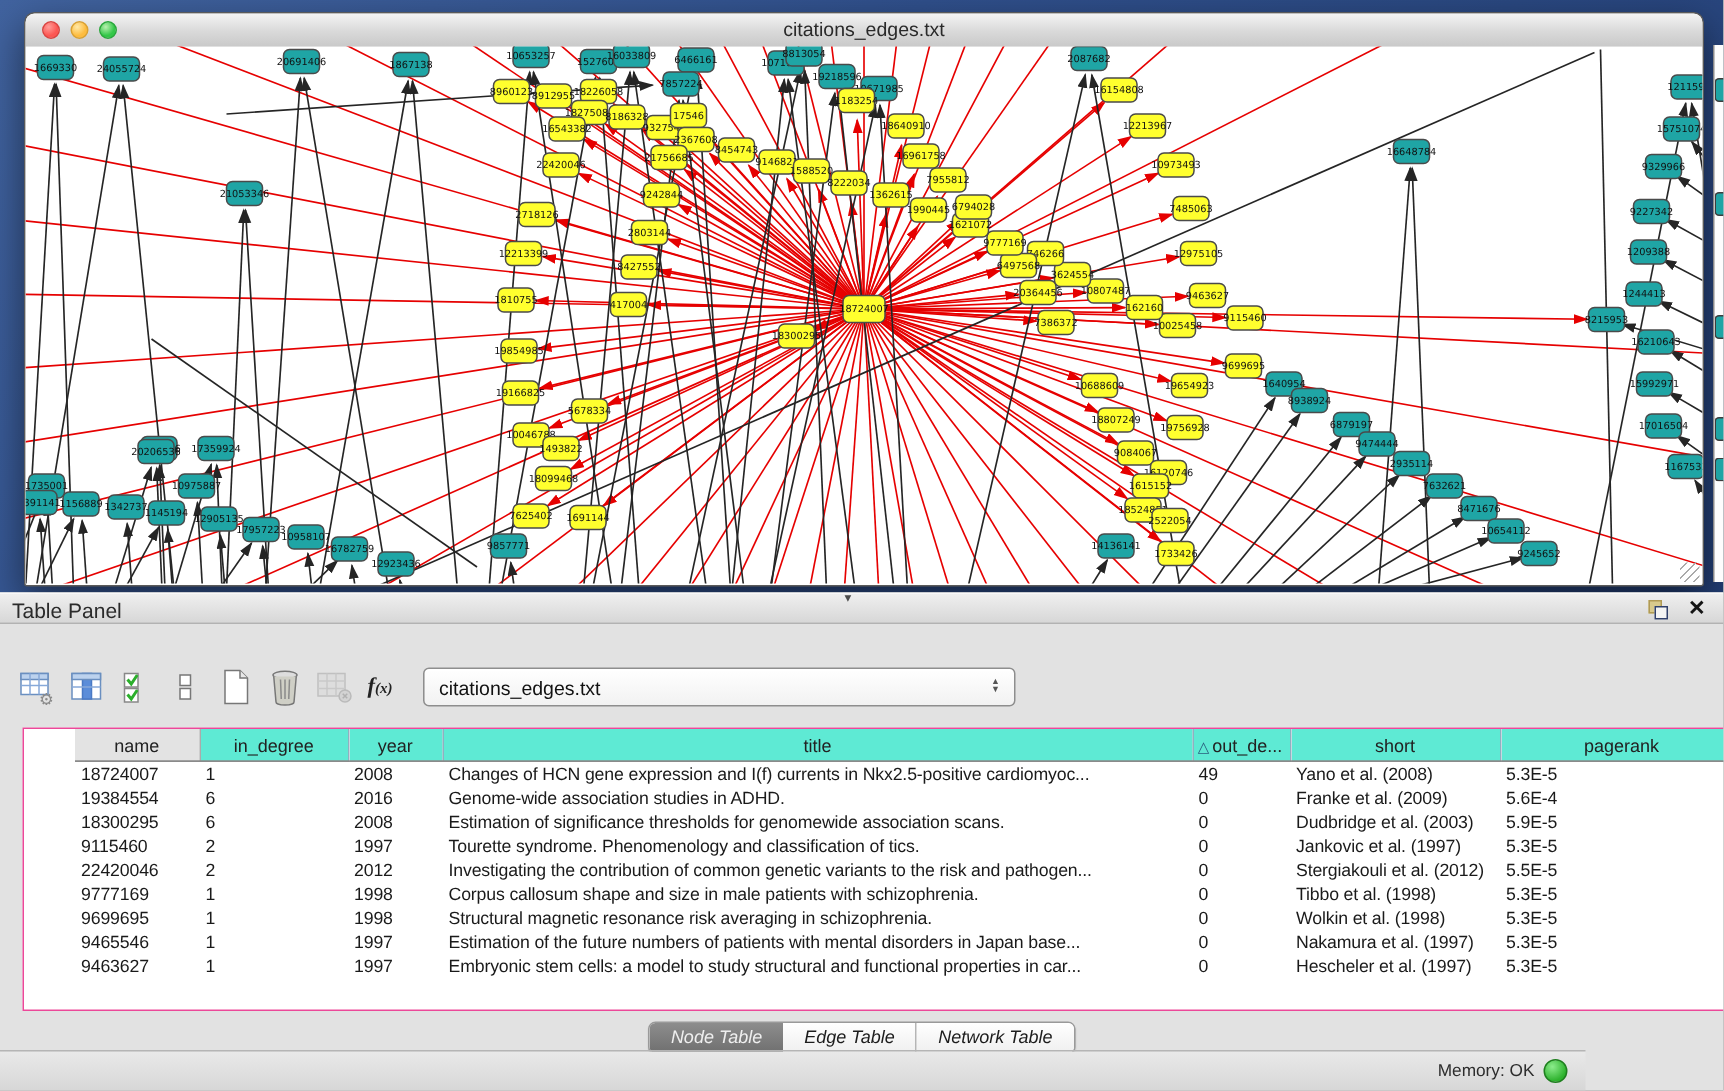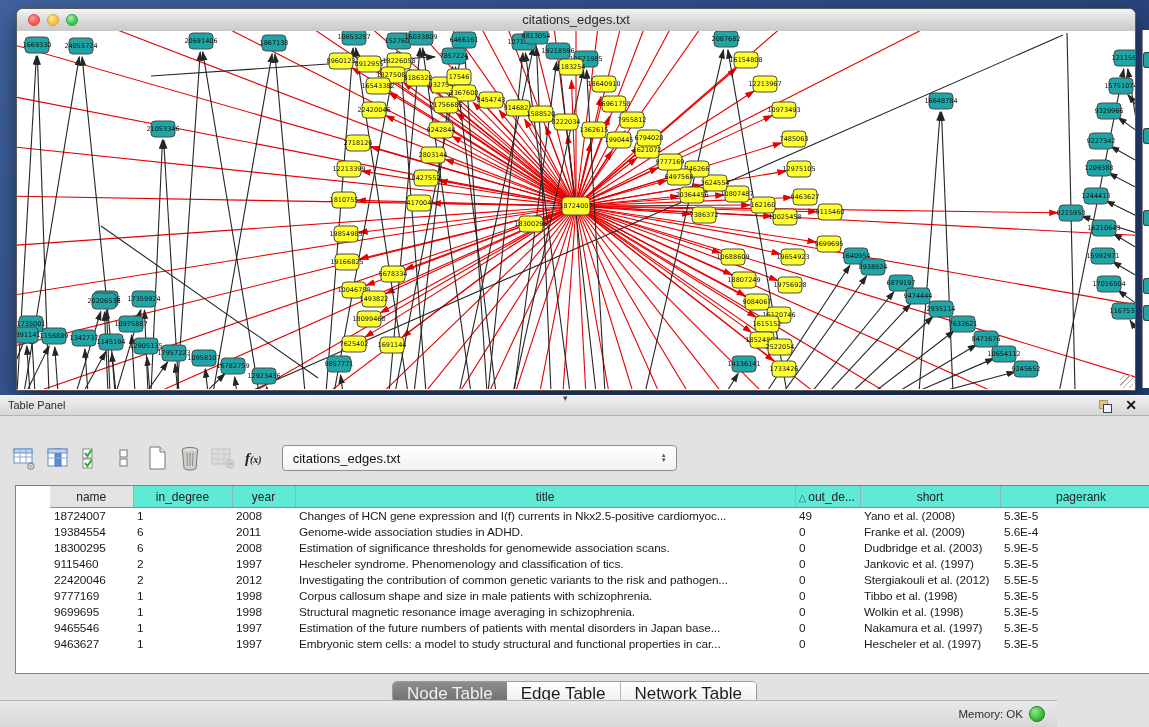--- a/index.html
+++ b/index.html
@@ -25,21 +25,21 @@
   #graph-svg{display:block;}
   .grip{position:absolute;right:2px;bottom:2px;width:13px;height:13px;
         background:repeating-linear-gradient(135deg,transparent 0 3px,#aaa 3px 4px);}
   .sliver{position:absolute;left:1142px;top:30px;width:7px;height:358px;background:#fdfdfd;border-left:1px solid #888;}
   .sliver i{position:absolute;left:0;width:7px;height:14px;background:#1fa5a5;border:1px solid #3d3d3d;border-right:none;border-radius:3px 0 0 3px;}
 
   
   .table-panel{position:absolute;left:0;top:395px;width:1149px;height:332px;background:#e2e2e2;}
   .panel-titlebar{position:absolute;left:0;top:0;width:100%;height:19px;
     background:linear-gradient(#efefef,#d7d7d7);border-bottom:1px solid #b2b2b2;border-top:1px solid #f8f8f8;}
-  .panel-titlebar .ptitle{position:absolute;left:8px;top:3px;font-size:11px;color:#2b2b2b;}
+  .panel-titlebar .ptitle{position:absolute;left:8px;top:3px;font-size:14px;color:#2b2b2b;}
   .float-ic{position:absolute;right:38px;top:4px;width:12px;height:12px;}
   .float-ic .b1{position:absolute;left:0;top:0;width:7px;height:7px;border:1px solid #b09a55;background:#d8c98c;}
   .float-ic .b2{position:absolute;left:4px;top:4px;width:7px;height:7px;border:1px solid #30406b;background:#f4f4f4;}
   .close-ic{position:absolute;right:12px;top:1px;font-size:14px;font-weight:bold;color:#141414;cursor:default;}
   .split-handle{position:absolute;left:563px;top:-3px;font-size:9px;color:#4c4c4c;}
 
   .toolbar{position:absolute;left:10px;top:45px;height:36px;display:flex;align-items:center;}
   .tbtn{width:30px;height:30px;margin-right:3px;display:flex;align-items:center;justify-content:center;}
   .tbtn svg{display:block;}
   .fx{font-family:Liberation Serif, serif;font-style:italic;font-weight:bold;font-size:15px;color:#222;margin:0 6px 0 4px;}
@@ -57,21 +57,21 @@
   table.grid th.sorted{text-align:left;}
   table.grid td{height:16px;line-height:16px;padding:0 0 0 4px;overflow:hidden;white-space:nowrap;
     border:none;font-size:11.8px;letter-spacing:-0.1px;}
   .sort-tri{color:#2b5f7e;font-size:10px;margin-right:2px;}
   .vscroll{position:absolute;right:1px;top:22px;bottom:1px;width:14px;background:#fafafa;border-left:1px solid #d0d0d0;}
   .vthumb{position:absolute;left:2px;top:3px;width:9px;height:34px;border-radius:5px;background:linear-gradient(90deg,#cfcfcf,#b5b5b5);border:1px solid #a8a8a8;}
 
   .tabbar{position:absolute;left:0;top:286px;width:1149px;height:24px;display:flex;justify-content:center;}
   .segmented{display:flex;border:1px solid #9a9a9a;border-radius:5px;overflow:hidden;height:20px;
     background:#fff;box-shadow:0 1px 1px rgba(0,0,0,.15);}
-  .seg{padding:2px 14px;font-size:17px;color:#1c1c1c;background:linear-gradient(#ffffff,#efefef);white-space:nowrap;}
+  .seg{padding:2px 14px;font-size:12px;color:#1c1c1c;background:linear-gradient(#ffffff,#efefef);white-space:nowrap;font-style:italic;}
   .seg.sel{background:linear-gradient(#8d8d8d,#6f6f6f);color:#efefef;}
   .seg + .seg{border-left:1px solid #b5b5b5;}
   .seg.sel + .seg{border-left:none;}
 
   .statusbar{position:absolute;left:0;top:305px;width:1057px;height:27px;
     background:linear-gradient(#e9e9e9,#d6d6d6);border-top:1px solid #b5b5b5;}
   .mem{position:absolute;right:34px;top:7px;font-size:11.5px;color:#2d2d2d;}
   .memdot{position:absolute;right:12px;top:5px;width:14px;height:14px;border-radius:50%;
     background:radial-gradient(circle at 35% 30%,#8cec8c,#2eb22e 70%);border:1px solid #1f7f1f;}
 </style>
@@ -658,40 +658,40 @@
               <td>1</td>
               <td>2008</td>
               <td>Changes of HCN gene expression and I(f) currents in Nkx2.5-positive cardiomyoc...</td>
               <td>49</td>
               <td>Yano et al. (2008)</td>
               <td>5.3E-5</td>
             </tr>
             <tr>
               <td>19384554</td>
               <td>6</td>
-              <td>2011</td>
+              <td>2016</td>
               <td>Genome-wide association studies in ADHD.</td>
               <td>0</td>
               <td>Franke et al. (2009)</td>
               <td>5.6E-4</td>
             </tr>
             <tr>
               <td>18300295</td>
               <td>6</td>
               <td>2008</td>
               <td>Estimation of significance thresholds for genomewide association scans.</td>
               <td>0</td>
               <td>Dudbridge et al. (2003)</td>
               <td>5.9E-5</td>
             </tr>
             <tr>
               <td>9115460</td>
               <td>2</td>
               <td>1997</td>
-              <td>Hescheler syndrome. Phenomenology and classification of tics.</td>
+              <td>Tourette syndrome. Phenomenology and classification of tics.</td>
               <td>0</td>
               <td>Jankovic et al. (1997)</td>
               <td>5.3E-5</td>
             </tr>
             <tr>
               <td>22420046</td>
               <td>2</td>
               <td>2012</td>
               <td>Investigating the contribution of common genetic variants to the risk and pathogen...</td>
               <td>0</td>
@@ -704,21 +704,21 @@
               <td>1998</td>
               <td>Corpus callosum shape and size in male patients with schizophrenia.</td>
               <td>0</td>
               <td>Tibbo et al. (1998)</td>
               <td>5.3E-5</td>
             </tr>
             <tr>
               <td>9699695</td>
               <td>1</td>
               <td>1998</td>
-              <td>Structural magnetic resonance image averaging in schizophrenia.</td>
+              <td>Structural magnetic resonance risk averaging in schizophrenia.</td>
               <td>0</td>
               <td>Wolkin et al. (1998)</td>
               <td>5.3E-5</td>
             </tr>
             <tr>
               <td>9465546</td>
               <td>1</td>
               <td>1997</td>
               <td>Estimation of the future numbers of patients with mental disorders in Japan base...</td>
               <td>0</td>

